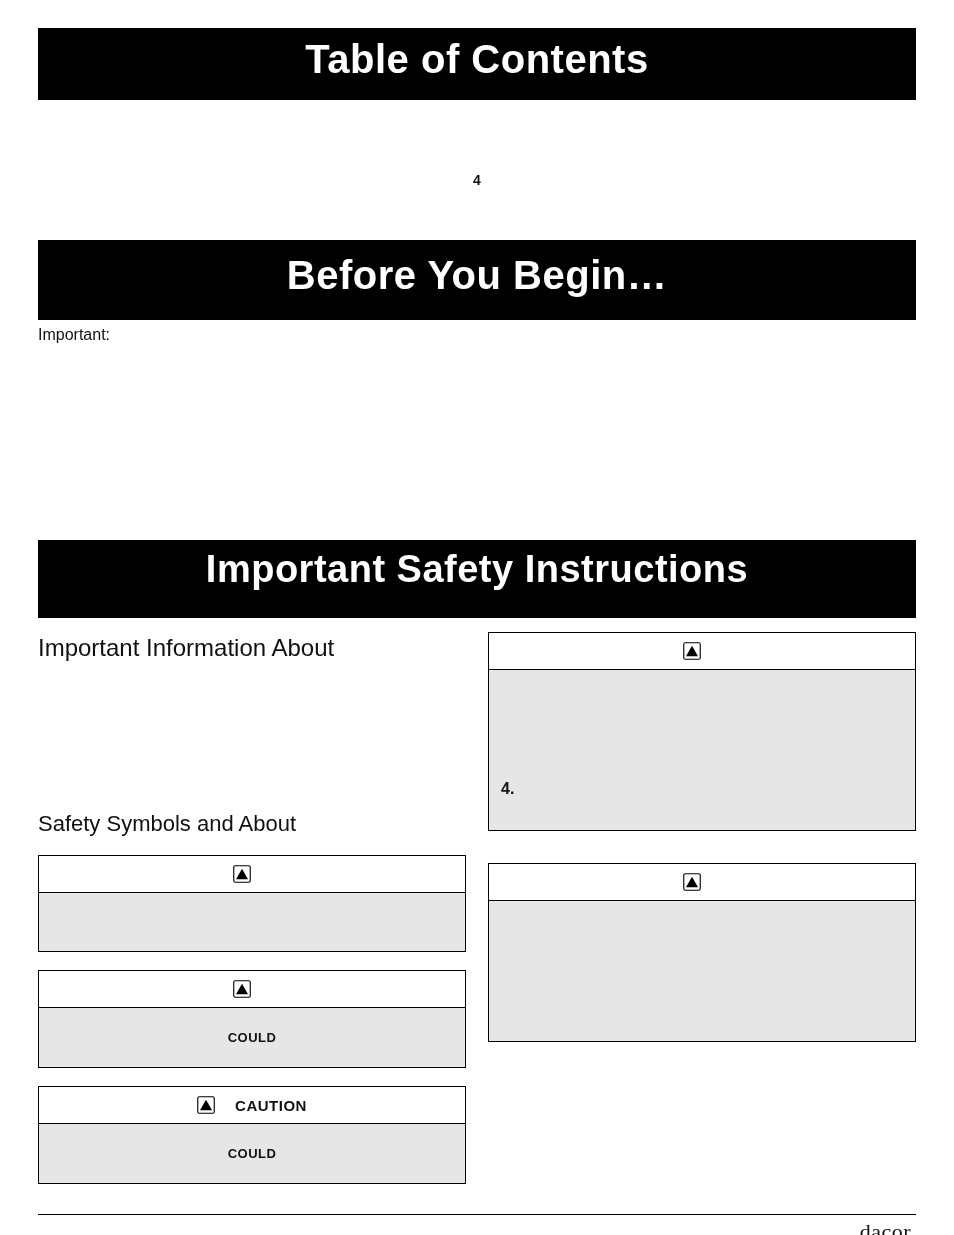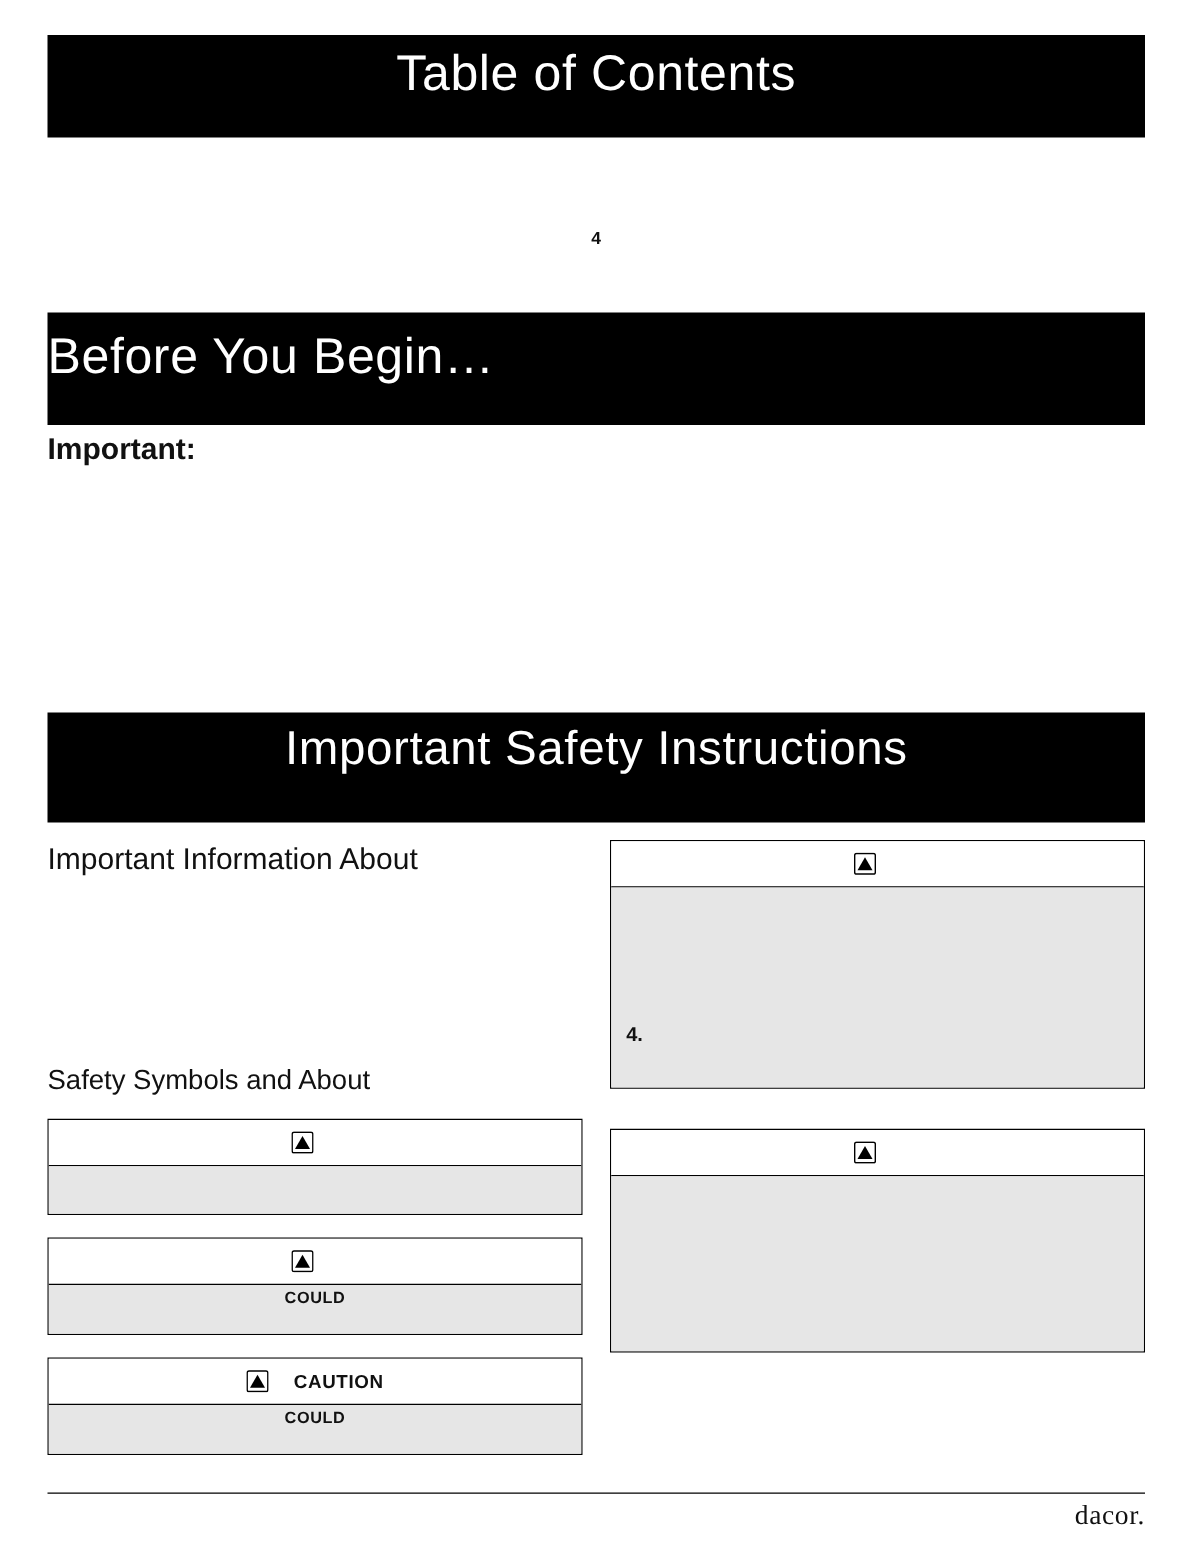--- a/index.html
+++ b/index.html
@@ -5,44 +5,44 @@
   html,body{margin:0;padding:0;background:#fff;color:#111;}
   body{
     width:954px;
     font-family:"Futura","Century Gothic","Trebuchet MS",Arial,sans-serif;
     font-weight:300;
     padding:20px 38px 18px 38px;
     box-sizing:border-box;
   }
   .black-bar{
     background:#000;color:#fff;text-align:center;
-    font-size:40px;line-height:1.25;padding:6px 0 26px 0;
-    letter-spacing:.5px;font-weight:400;
+    font-size:40px;line-height:1.25;padding:6px 0 16px 0;
+    letter-spacing:.5px;font-weight:700;
   }
   .bar-toc{margin:8px 0 0 0;}
-  .bar-before{margin-top:52px;height:58px;display:flex;align-items:center;}
+  .bar-before{margin-top:52px;height:58px;display:flex;align-items:center;justify-content:center;}
   .bar-safety{margin-top:6px;height:56px;display:flex;align-items:flex-start;justify-content:center;font-size:38px;}
   .toc-num{text-align:center;font-weight:700;font-size:14px;margin-top:72px;}
-  .important-line{font-size:24px;margin-top:6px;font-weight:bold;}
+  .important-line{font-size:16px;margin-top:6px;}
   .spacer-before-safety{height:190px;}
   .cols{display:flex;gap:22px;align-items:flex-start;margin-top:6px;}
   .col{flex:1;}
   .subhead{font-size:24px;line-height:1.3;margin-top:8px;}
   .small-head{font-size:22px;margin-top:148px;}
   .safety-box{
     border:1px solid #000;margin-top:18px;
     font-family:Arial,Helvetica,sans-serif;font-size:13px;
   }
   .safety-box .hdr{
     background:#fff;text-align:center;font-weight:700;
     padding:6px 4px;display:flex;align-items:center;justify-content:center;gap:20px;
     border-bottom:1px solid #000;min-height:24px;
   }
   .safety-box .bod{
-    background:#e6e6e6;padding:2px 8px 22px 8px;text-align:center;min-height:14px;
+    background:#e6e6e6;padding:22px 8px 22px 8px;text-align:center;min-height:14px;
   }
   .safety-box.tall .bod{min-height:130px;text-align:left;padding:10px 12px 20px 12px;}
   .safety-box .bod .num{font-weight:700;font-size:16px;margin-top:100px;}
   .alert-icon{
     display:inline-flex;width:18px;height:18px;align-items:center;justify-content:center;
   }
   .alert-icon svg{width:18px;height:18px;display:block;}
   .caution-label{font-weight:700;font-size:15px;letter-spacing:.5px;}
   .could{font-weight:700;letter-spacing:.5px;}
   .footer-rule{border-top:1px solid #000;margin-top:30px;}

